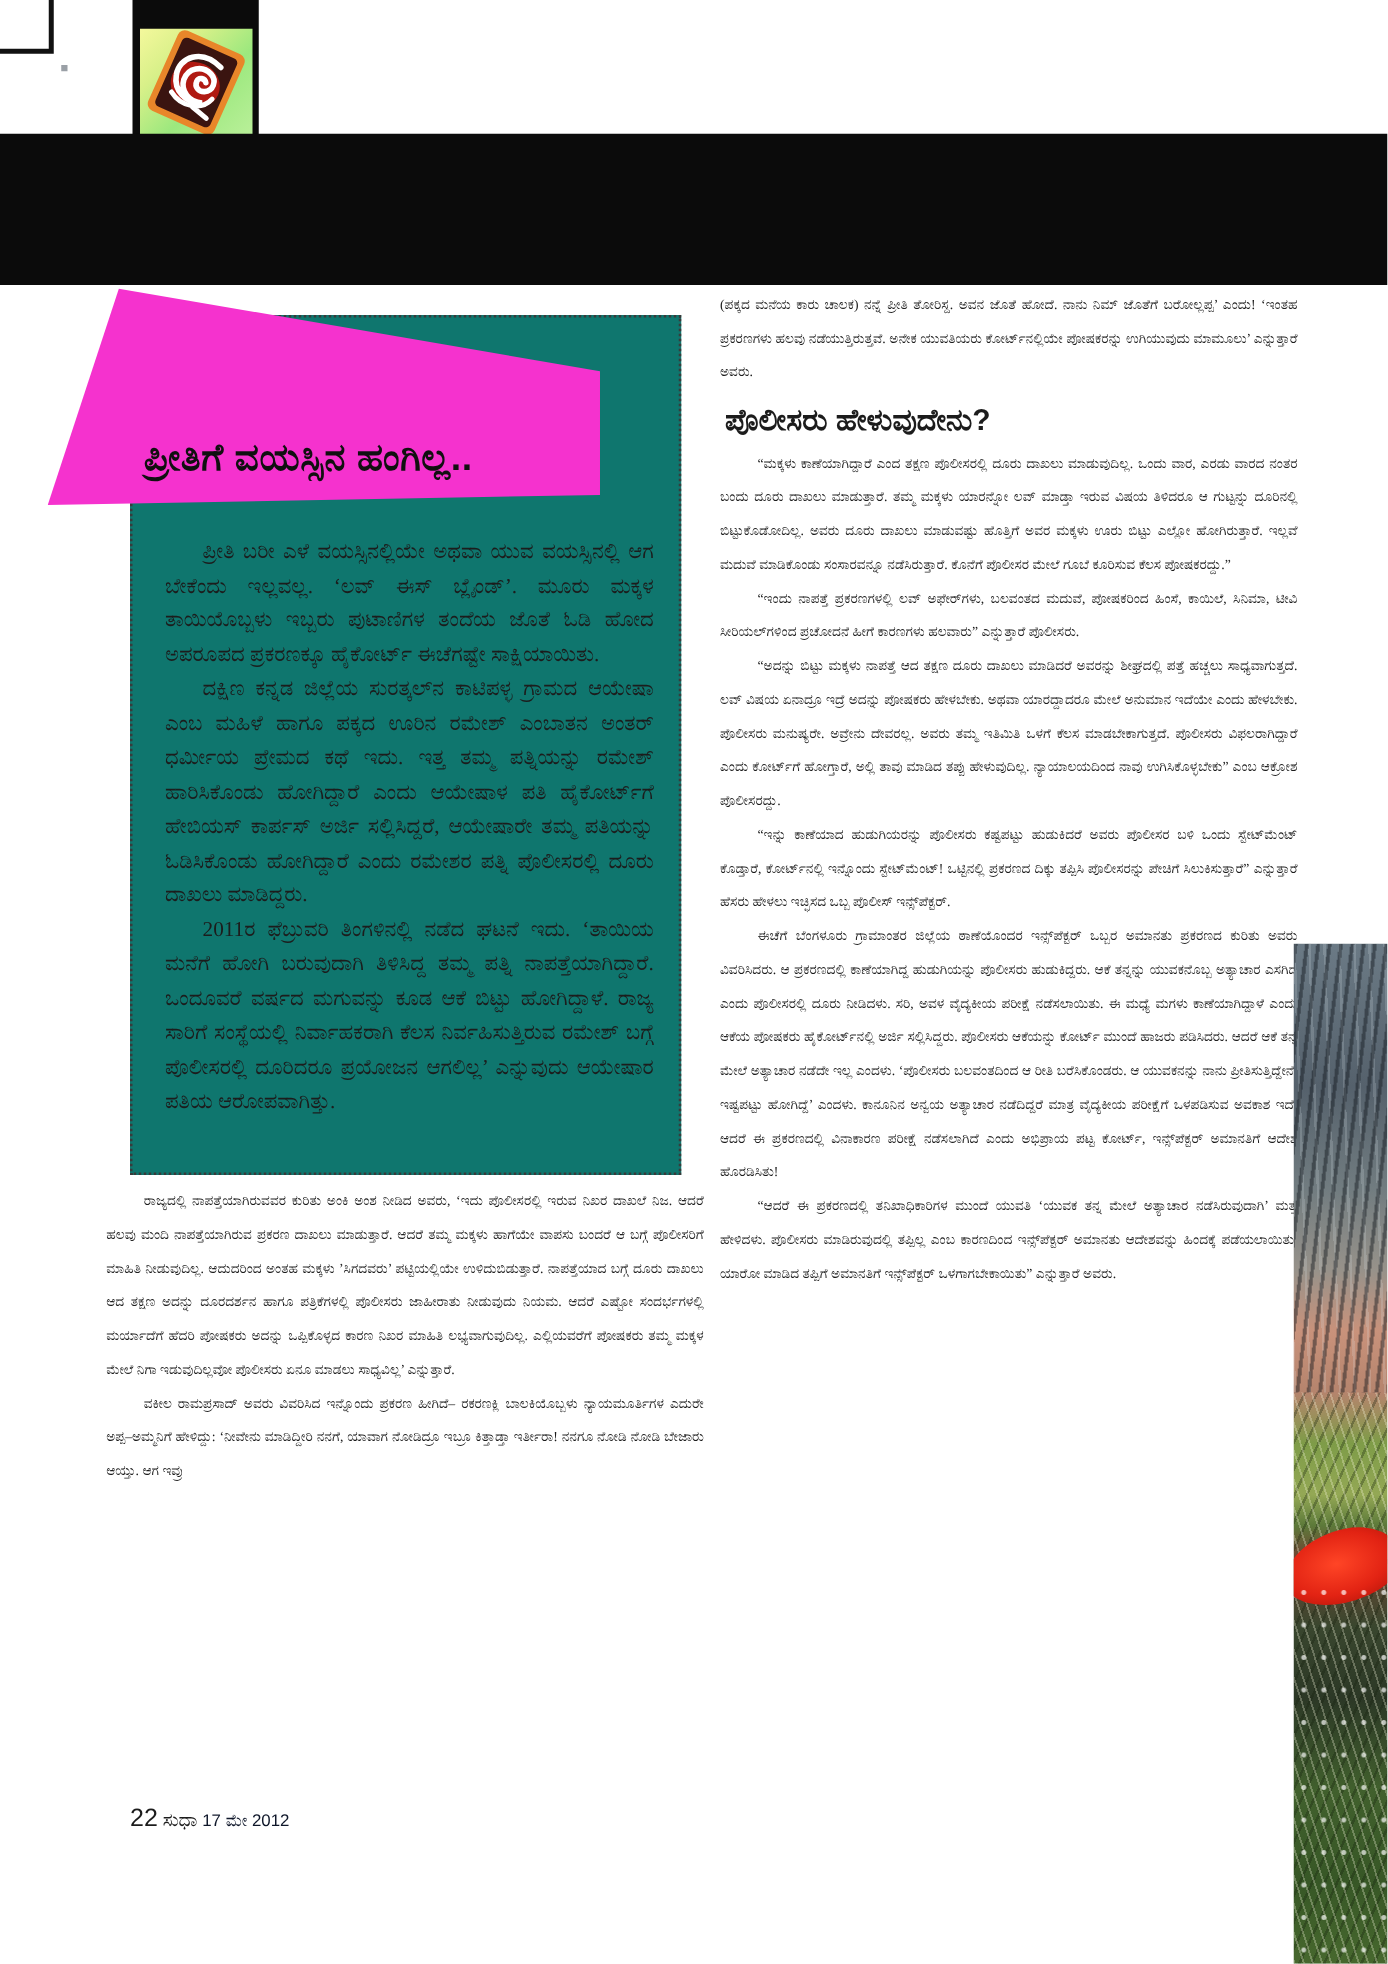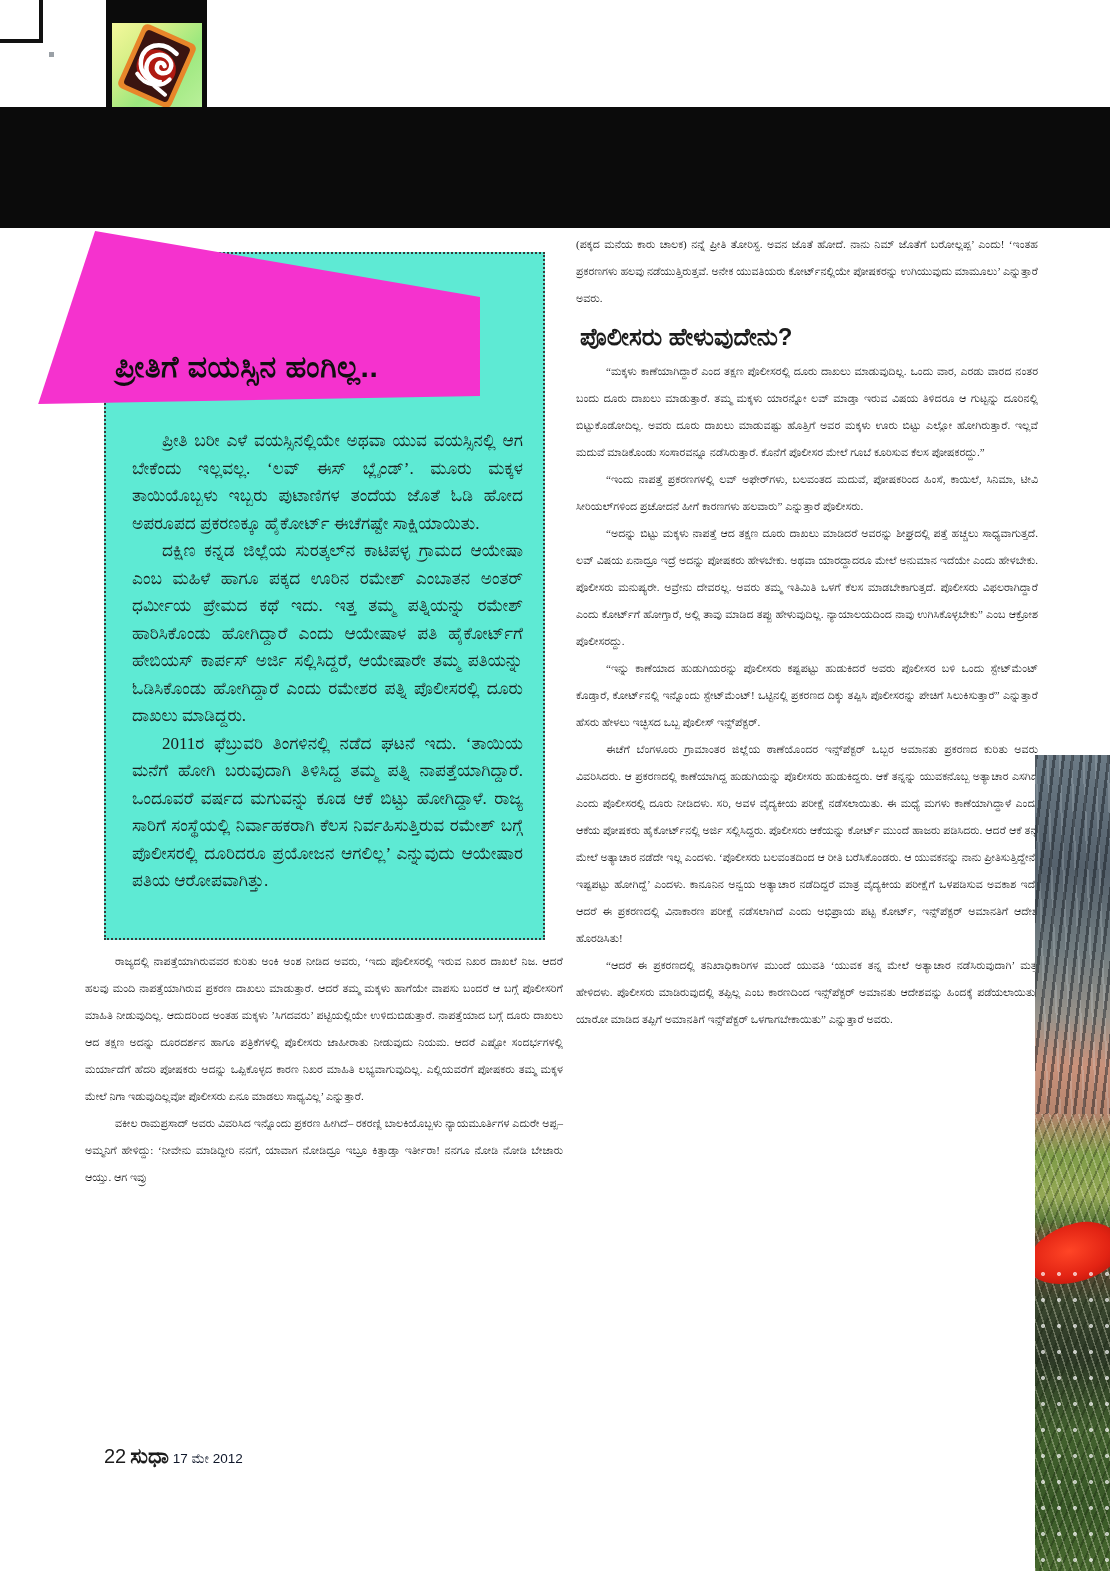--- a/index.html
+++ b/index.html
@@ -21,21 +21,21 @@
   
   .banner{position:absolute;left:30px;top:225px;width:455px;height:185px;
     background:#f532ce;
     clip-path:polygon(14.3% 3.2%,98.9% 38.9%,98.9% 92.4%,1.8% 96.8%);
     z-index:3;}
   .banner-title{position:absolute;left:85px;top:102px;font-size:30px;font-weight:bold;
     color:#101010;letter-spacing:.5px;white-space:nowrap;
     font-family:"Liberation Sans","DejaVu Sans",sans-serif;margin-top:23px;}
   
   .intro-box{position:absolute;left:104px;top:252px;width:441px;height:688px;
-    box-sizing:border-box;border:2px dotted #3a3a3a;background:#5eead4;
+    box-sizing:border-box;border:2px dotted #3a3a3a;background:#0f766e;
     padding:173px 20px 0 26px;z-index:2;}
   .intro-box p{margin:0;font-size:17px;line-height:27.5px;text-align:justify;text-indent:30px;}
   
   .col{position:absolute;text-align:justify;}
   .col p{margin:0;font-size:11px;line-height:27px;text-indent:30px;}
   .col p.no-indent{text-indent:0;}
   .left-col{left:85px;top:948px;width:478px;}
   .right-col{left:576px;top:231px;width:462px;}
   .subhead{font-size:24px;font-weight:bold;margin:11px 0 7px 4px;text-indent:0;
     font-family:"Liberation Sans","DejaVu Sans",sans-serif;}
@@ -58,21 +58,21 @@
   .photo .petals{position:absolute;left:0;top:62%;width:100%;height:38%;
     background-image:radial-gradient(circle,rgba(255,255,255,.85) 0 1.6px,rgba(255,255,255,0) 2.4px);
     background-size:16px 26px;opacity:.8;}
   .photo .flower{position:absolute;left:-8px;top:57.5%;width:95px;height:58px;
     background:radial-gradient(ellipse at 45% 45%,#ff4526 0%,#e22313 55%,#a50f06 100%);
     border-radius:58% 42% 55% 45%/60% 50% 50% 40%;transform:rotate(-12deg);}
   
   .footer{position:absolute;left:104px;top:1444px;font-size:14px;white-space:nowrap;
     font-family:"Liberation Sans","DejaVu Sans",sans-serif;}
   .footer .pgnum{font-weight:normal;font-size:20px;}
-  .footer .mag{font-weight:bold;font-size:21px;}
+  .footer .mag{font-weight:normal;font-size:15px;}
   .footer .date{font-size:13.5px;color:#0f172a;}
 </style>
 </head>
 <body>
 
 <div class="cropmark"></div>
 <div class="cropspeck"></div>
 
 <div class="logo-strip"></div>
 <div class="emblem">
@@ -94,21 +94,21 @@
 </div>
 
 <div class="intro-box">
   <p>ಪ್ರೀತಿ ಬರೀ ಎಳೆ ವಯಸ್ಸಿನಲ್ಲಿಯೇ ಅಥವಾ ಯುವ ವಯಸ್ಸಿನಲ್ಲಿ ಆಗ ಬೇಕೆಂದು ಇಲ್ಲವಲ್ಲ. ‘ಲವ್ ಈಸ್ ಬ್ಲೈಂಡ್’. ಮೂರು ಮಕ್ಕಳ ತಾಯಿಯೊಬ್ಬಳು ಇಬ್ಬರು ಪುಟಾಣಿಗಳ ತಂದೆಯ ಜೊತೆ ಓಡಿ ಹೋದ ಅಪರೂಪದ ಪ್ರಕರಣಕ್ಕೂ ಹೈಕೋರ್ಟ್ ಈಚೆಗಷ್ಟೇ ಸಾಕ್ಷಿಯಾಯಿತು.</p>
   <p>ದಕ್ಷಿಣ ಕನ್ನಡ ಜಿಲ್ಲೆಯ ಸುರತ್ಕಲ್‌ನ ಕಾಟಿಪಳ್ಳ ಗ್ರಾಮದ ಆಯೇಷಾ ಎಂಬ ಮಹಿಳೆ ಹಾಗೂ ಪಕ್ಕದ ಊರಿನ ರಮೇಶ್ ಎಂಬಾತನ ಅಂತರ್ ಧರ್ಮೀಯ ಪ್ರೇಮದ ಕಥೆ ಇದು. ಇತ್ತ ತಮ್ಮ ಪತ್ನಿಯನ್ನು ರಮೇಶ್ ಹಾರಿಸಿಕೊಂಡು ಹೋಗಿದ್ದಾರೆ ಎಂದು ಆಯೇಷಾಳ ಪತಿ ಹೈಕೋರ್ಟ್‌ಗೆ ಹೇಬಿಯಸ್ ಕಾರ್ಪಸ್ ಅರ್ಜಿ ಸಲ್ಲಿಸಿದ್ದರೆ, ಆಯೇಷಾರೇ ತಮ್ಮ ಪತಿಯನ್ನು ಓಡಿಸಿಕೊಂಡು ಹೋಗಿದ್ದಾರೆ ಎಂದು ರಮೇಶರ ಪತ್ನಿ ಪೊಲೀಸರಲ್ಲಿ ದೂರು ದಾಖಲು ಮಾಡಿದ್ದರು.</p>
   <p>2011ರ ಫೆಬ್ರುವರಿ ತಿಂಗಳಿನಲ್ಲಿ ನಡೆದ ಘಟನೆ ಇದು. ‘ತಾಯಿಯ ಮನೆಗೆ ಹೋಗಿ ಬರುವುದಾಗಿ ತಿಳಿಸಿದ್ದ ತಮ್ಮ ಪತ್ನಿ ನಾಪತ್ತೆಯಾಗಿದ್ದಾರೆ. ಒಂದೂವರೆ ವರ್ಷದ ಮಗುವನ್ನು ಕೂಡ ಆಕೆ ಬಿಟ್ಟು ಹೋಗಿದ್ದಾಳೆ. ರಾಜ್ಯ ಸಾರಿಗೆ ಸಂಸ್ಥೆಯಲ್ಲಿ ನಿರ್ವಾಹಕರಾಗಿ ಕೆಲಸ ನಿರ್ವಹಿಸುತ್ತಿರುವ ರಮೇಶ್ ಬಗ್ಗೆ ಪೊಲೀಸರಲ್ಲಿ ದೂರಿದರೂ ಪ್ರಯೋಜನ ಆಗಲಿಲ್ಲ’ ಎನ್ನುವುದು ಆಯೇಷಾರ ಪತಿಯ ಆರೋಪವಾಗಿತ್ತು.</p>
 </div>
 
 <div class="col left-col">
   <p>ರಾಜ್ಯದಲ್ಲಿ ನಾಪತ್ತೆಯಾಗಿರುವವರ ಕುರಿತು ಅಂಕಿ ಅಂಶ ನೀಡಿದ ಅವರು, ‘ಇದು ಪೊಲೀಸರಲ್ಲಿ ಇರುವ ನಿಖರ ದಾಖಲೆ ನಿಜ. ಆದರೆ ಹಲವು ಮಂದಿ ನಾಪತ್ತೆಯಾಗಿರುವ ಪ್ರಕರಣ ದಾಖಲು ಮಾಡುತ್ತಾರೆ. ಆದರೆ ತಮ್ಮ ಮಕ್ಕಳು ಹಾಗೆಯೇ ವಾಪಸು ಬಂದರೆ ಆ ಬಗ್ಗೆ ಪೊಲೀಸರಿಗೆ ಮಾಹಿತಿ ನೀಡುವುದಿಲ್ಲ. ಆದುದರಿಂದ ಅಂತಹ ಮಕ್ಕಳು ’ಸಿಗದವರು’ ಪಟ್ಟಿಯಲ್ಲಿಯೇ ಉಳಿದುಬಿಡುತ್ತಾರೆ. ನಾಪತ್ತೆಯಾದ ಬಗ್ಗೆ ದೂರು ದಾಖಲು ಆದ ತಕ್ಷಣ ಅದನ್ನು ದೂರದರ್ಶನ ಹಾಗೂ ಪತ್ರಿಕೆಗಳಲ್ಲಿ ಪೊಲೀಸರು ಜಾಹೀರಾತು ನೀಡುವುದು ನಿಯಮ. ಆದರೆ ಎಷ್ಟೋ ಸಂದರ್ಭಗಳಲ್ಲಿ ಮರ್ಯಾದೆಗೆ ಹೆದರಿ ಪೋಷಕರು ಅದನ್ನು ಒಪ್ಪಿಕೊಳ್ಳದ ಕಾರಣ ನಿಖರ ಮಾಹಿತಿ ಲಭ್ಯವಾಗುವುದಿಲ್ಲ. ಎಲ್ಲಿಯವರೆಗೆ ಪೋಷಕರು ತಮ್ಮ ಮಕ್ಕಳ ಮೇಲೆ ನಿಗಾ ಇಡುವುದಿಲ್ಲವೋ ಪೊಲೀಸರು ಏನೂ ಮಾಡಲು ಸಾಧ್ಯವಿಲ್ಲ’ ಎನ್ನುತ್ತಾರೆ.</p>
-  <p>ವಕೀಲ ರಾಮಪ್ರಸಾದ್ ಅವರು ವಿವರಿಸಿದ ಇನ್ನೊಂದು ಪ್ರಕರಣ ಹೀಗಿದೆ– ರಕರಣ್ಲಿ ಬಾಲಕಿಯೊಬ್ಬಳು ನ್ಯಾಯಮೂರ್ತಿಗಳ ಎದುರೇ ಅಪ್ಪ–ಅಮ್ಮನಿಗೆ ಹೇಳಿದ್ದು: ‘ನೀವೇನು ಮಾಡಿದ್ದೀರಿ ನನಗೆ, ಯಾವಾಗ ನೋಡಿದ್ರೂ ಇಬ್ರೂ ಕಿತ್ತಾಡ್ತಾ ಇರ್ತೀರಾ! ನನಗೂ ನೋಡಿ ನೋಡಿ ಬೇಜಾರು ಆಯ್ತು. ಆಗ ಇವ್ರು</p>
+  <p>ವಕೀಲ ರಾಮಪ್ರಸಾದ್ ಅವರು ವಿವರಿಸಿದ ಇನ್ನೊಂದು ಪ್ರಕರಣ ಹೀಗಿದೆ– ರಕರಣಕ್ಲಿ ಬಾಲಕಿಯೊಬ್ಬಳು ನ್ಯಾಯಮೂರ್ತಿಗಳ ಎದುರೇ ಅಪ್ಪ–ಅಮ್ಮನಿಗೆ ಹೇಳಿದ್ದು: ‘ನೀವೇನು ಮಾಡಿದ್ದೀರಿ ನನಗೆ, ಯಾವಾಗ ನೋಡಿದ್ರೂ ಇಬ್ರೂ ಕಿತ್ತಾಡ್ತಾ ಇರ್ತೀರಾ! ನನಗೂ ನೋಡಿ ನೋಡಿ ಬೇಜಾರು ಆಯ್ತು. ಆಗ ಇವ್ರು</p>
 </div>
 
 <div class="col right-col">
   <p class="no-indent">(ಪಕ್ಕದ ಮನೆಯ ಕಾರು ಚಾಲಕ) ನನ್ನೆ ಪ್ರೀತಿ ತೋರಿಸ್ದ. ಅವನ ಜೊತೆ ಹೋದೆ. ನಾನು ನಿಮ್ ಜೊತೆಗೆ ಬರೋಲ್ಲಪ್ಪ’ ಎಂದು! ‘ಇಂತಹ ಪ್ರಕರಣಗಳು ಹಲವು ನಡೆಯುತ್ತಿರುತ್ತವೆ. ಅನೇಕ ಯುವತಿಯರು ಕೋರ್ಟ್‌ನಲ್ಲಿಯೇ ಪೋಷಕರನ್ನು ಉಗಿಯುವುದು ಮಾಮೂಲು’ ಎನ್ನುತ್ತಾರೆ ಅವರು.</p>
   <div class="subhead">ಪೊಲೀಸರು ಹೇಳುವುದೇನು?</div>
   <p>“ಮಕ್ಕಳು ಕಾಣೆಯಾಗಿದ್ದಾರೆ ಎಂದ ತಕ್ಷಣ ಪೊಲೀಸರಲ್ಲಿ ದೂರು ದಾಖಲು ಮಾಡುವುದಿಲ್ಲ. ಒಂದು ವಾರ, ಎರಡು ವಾರದ ನಂತರ ಬಂದು ದೂರು ದಾಖಲು ಮಾಡುತ್ತಾರೆ. ತಮ್ಮ ಮಕ್ಕಳು ಯಾರನ್ನೋ ಲವ್ ಮಾಡ್ತಾ ಇರುವ ವಿಷಯ ತಿಳಿದರೂ ಆ ಗುಟ್ಟನ್ನು ದೂರಿನಲ್ಲಿ ಬಿಟ್ಟುಕೊಡೋದಿಲ್ಲ. ಅವರು ದೂರು ದಾಖಲು ಮಾಡುವಷ್ಟು ಹೊತ್ತಿಗೆ ಅವರ ಮಕ್ಕಳು ಊರು ಬಿಟ್ಟು ಎಲ್ಲೋ ಹೋಗಿರುತ್ತಾರೆ. ಇಲ್ಲವೆ ಮದುವೆ ಮಾಡಿಕೊಂಡು ಸಂಸಾರವನ್ನೂ ನಡೆಸಿರುತ್ತಾರೆ. ಕೊನೆಗೆ ಪೊಲೀಸರ ಮೇಲೆ ಗೂಬೆ ಕೂರಿಸುವ ಕೆಲಸ ಪೋಷಕರದ್ದು.”</p>
   <p>“ಇಂದು ನಾಪತ್ತೆ ಪ್ರಕರಣಗಳಲ್ಲಿ ಲವ್ ಅಫೇರ್‌ಗಳು, ಬಲವಂತದ ಮದುವೆ, ಪೋಷಕರಿಂದ ಹಿಂಸೆ, ಕಾಯಿಲೆ, ಸಿನಿಮಾ, ಟೀವಿ ಸೀರಿಯಲ್‌ಗಳಿಂದ ಪ್ರಚೋದನೆ ಹೀಗೆ ಕಾರಣಗಳು ಹಲವಾರು” ಎನ್ನುತ್ತಾರೆ ಪೊಲೀಸರು.</p>
   <p>“ಅದನ್ನು ಬಿಟ್ಟು ಮಕ್ಕಳು ನಾಪತ್ತೆ ಆದ ತಕ್ಷಣ ದೂರು ದಾಖಲು ಮಾಡಿದರೆ ಅವರನ್ನು ಶೀಘ್ರದಲ್ಲಿ ಪತ್ತೆ ಹಚ್ಚಲು ಸಾಧ್ಯವಾಗುತ್ತದೆ. ಲವ್ ವಿಷಯ ಏನಾದ್ರೂ ಇದ್ರೆ ಅದನ್ನು ಪೋಷಕರು ಹೇಳಬೇಕು. ಅಥವಾ ಯಾರದ್ದಾದರೂ ಮೇಲೆ ಅನುಮಾನ ಇದೆಯೇ ಎಂದು ಹೇಳಬೇಕು. ಪೊಲೀಸರು ಮನುಷ್ಯರೇ. ಅವ್ರೇನು ದೇವರಲ್ಲ. ಅವರು ತಮ್ಮ ಇತಿಮಿತಿ ಒಳಗೆ ಕೆಲಸ ಮಾಡಬೇಕಾಗುತ್ತದೆ. ಪೊಲೀಸರು ವಿಫಲರಾಗಿದ್ದಾರೆ ಎಂದು ಕೋರ್ಟ್‌ಗೆ ಹೋಗ್ತಾರೆ, ಅಲ್ಲಿ ತಾವು ಮಾಡಿದ ತಪ್ಪು ಹೇಳುವುದಿಲ್ಲ. ನ್ಯಾಯಾಲಯದಿಂದ ನಾವು ಉಗಿಸಿಕೊಳ್ಳಬೇಕು” ಎಂಬ ಆಕ್ರೋಶ ಪೊಲೀಸರದ್ದು.</p>
   <p>“ಇನ್ನು ಕಾಣೆಯಾದ ಹುಡುಗಿಯರನ್ನು ಪೊಲೀಸರು ಕಷ್ಟಪಟ್ಟು ಹುಡುಕಿದರೆ ಅವರು ಪೊಲೀಸರ ಬಳಿ ಒಂದು ಸ್ಟೇಟ್‌ಮೆಂಟ್ ಕೊಡ್ತಾರೆ, ಕೋರ್ಟ್‌ನಲ್ಲಿ ಇನ್ನೊಂದು ಸ್ಟೇಟ್‌ಮೆಂಟ್! ಒಟ್ಟಿನಲ್ಲಿ ಪ್ರಕರಣದ ದಿಕ್ಕು ತಪ್ಪಿಸಿ ಪೊಲೀಸರನ್ನು ಪೇಚಿಗೆ ಸಿಲುಕಿಸುತ್ತಾರೆ” ಎನ್ನುತ್ತಾರೆ ಹೆಸರು ಹೇಳಲು ಇಚ್ಛಿಸದ ಒಬ್ಬ ಪೊಲೀಸ್ ಇನ್ಸ್‌ಪೆಕ್ಟರ್.</p>
   <p>ಈಚೆಗೆ ಬೆಂಗಳೂರು ಗ್ರಾಮಾಂತರ ಜಿಲ್ಲೆಯ ಠಾಣೆಯೊಂದರ ಇನ್ಸ್‌ಪೆಕ್ಟರ್ ಒಬ್ಬರ ಅಮಾನತು ಪ್ರಕರಣದ ಕುರಿತು ಅವರು ವಿವರಿಸಿದರು. ಆ ಪ್ರಕರಣದಲ್ಲಿ ಕಾಣೆಯಾಗಿದ್ದ ಹುಡುಗಿಯನ್ನು ಪೊಲೀಸರು ಹುಡುಕಿದ್ದರು. ಆಕೆ ತನ್ನನ್ನು ಯುವಕನೊಬ್ಬ ಅತ್ಯಾಚಾರ ಎಸಗಿದ ಎಂದು ಪೊಲೀಸರಲ್ಲಿ ದೂರು ನೀಡಿದಳು. ಸರಿ, ಅವಳ ವೈದ್ಯಕೀಯ ಪರೀಕ್ಷೆ ನಡೆಸಲಾಯಿತು. ಈ ಮಧ್ಯೆ ಮಗಳು ಕಾಣೆಯಾಗಿದ್ದಾಳೆ ಎಂದು ಆಕೆಯ ಪೋಷಕರು ಹೈಕೋರ್ಟ್‌ನಲ್ಲಿ ಅರ್ಜಿ ಸಲ್ಲಿಸಿದ್ದರು. ಪೊಲೀಸರು ಆಕೆಯನ್ನು ಕೋರ್ಟ್ ಮುಂದೆ ಹಾಜರು ಪಡಿಸಿದರು. ಆದರೆ ಆಕೆ ತನ್ನ ಮೇಲೆ ಅತ್ಯಾಚಾರ ನಡೆದೇ ಇಲ್ಲ ಎಂದಳು. ‘ಪೊಲೀಸರು ಬಲವಂತದಿಂದ ಆ ರೀತಿ ಬರೆಸಿಕೊಂಡರು. ಆ ಯುವಕನನ್ನು ನಾನು ಪ್ರೀತಿಸುತ್ತಿದ್ದೇನೆ. ಇಷ್ಟಪಟ್ಟು ಹೋಗಿದ್ದೆ’ ಎಂದಳು. ಕಾನೂನಿನ ಅನ್ವಯ ಅತ್ಯಾಚಾರ ನಡೆದಿದ್ದರೆ ಮಾತ್ರ ವೈದ್ಯಕೀಯ ಪರೀಕ್ಷೆಗೆ ಒಳಪಡಿಸುವ ಅವಕಾಶ ಇದೆ. ಆದರೆ ಈ ಪ್ರಕರಣದಲ್ಲಿ ವಿನಾಕಾರಣ ಪರೀಕ್ಷೆ ನಡೆಸಲಾಗಿದೆ ಎಂದು ಅಭಿಪ್ರಾಯ ಪಟ್ಟ ಕೋರ್ಟ್, ಇನ್ಸ್‌ಪೆಕ್ಟರ್ ಅಮಾನತಿಗೆ ಆದೇಶ ಹೊರಡಿಸಿತು!</p>

